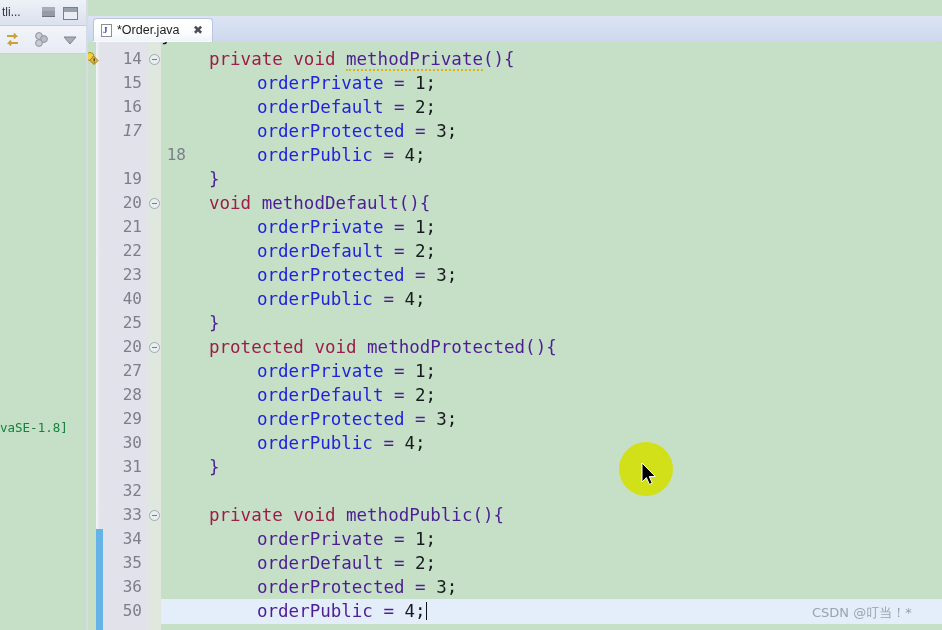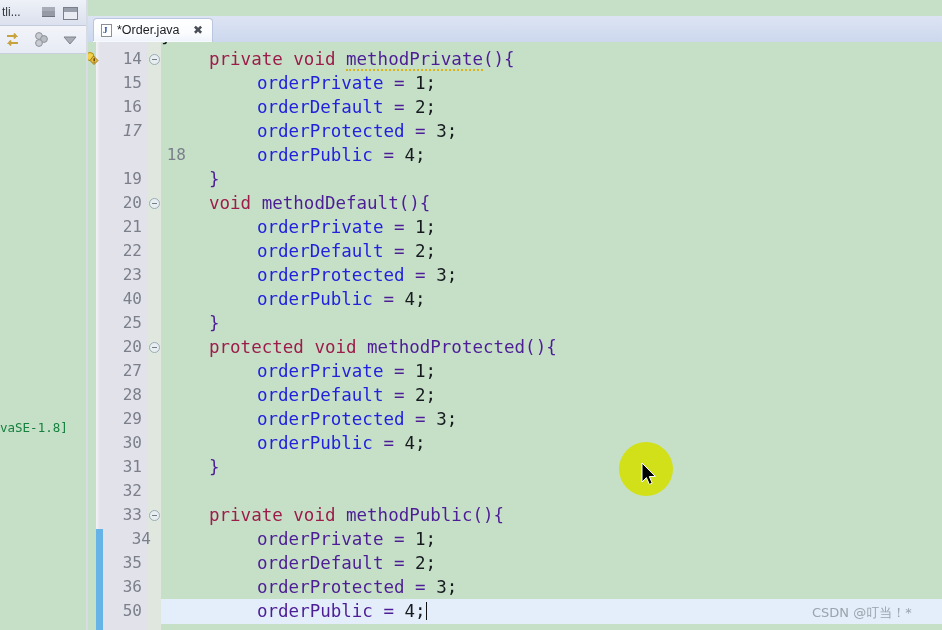--- a/index.html
+++ b/index.html
@@ -301,21 +301,21 @@
           <div class="lnum" style="top: 245px;">40</div>
           <div class="lnum" style="top: 269px;">25</div>
           <div class="lnum" style="top: 293px;">20</div>
           <div class="lnum" style="top: 317px;">27</div>
           <div class="lnum" style="top: 341px;">28</div>
           <div class="lnum" style="top: 365px;">29</div>
           <div class="lnum" style="top: 389px;">30</div>
           <div class="lnum" style="top: 413px;">31</div>
           <div class="lnum" style="top: 437px;">32</div>
           <div class="lnum" style="top: 461px;">33</div>
-          <div class="lnum" style="top: 485px; margin-left: 9px;">34</div>
+          <div class="lnum" style="top: 485px;">34</div>
           <div class="lnum" style="top: 509px;">35</div>
           <div class="lnum" style="top: 533px;">36</div>
           <div class="lnum" style="top: 557px;">50</div>
         </div>
       <div id="folds">
           <div class="fold" style="top: 12px;"></div>
           <div class="fold" style="top: 156px;"></div>
           <div class="fold" style="top: 300px;"></div>
           <div class="fold" style="top: 468px;"></div>
         </div>

